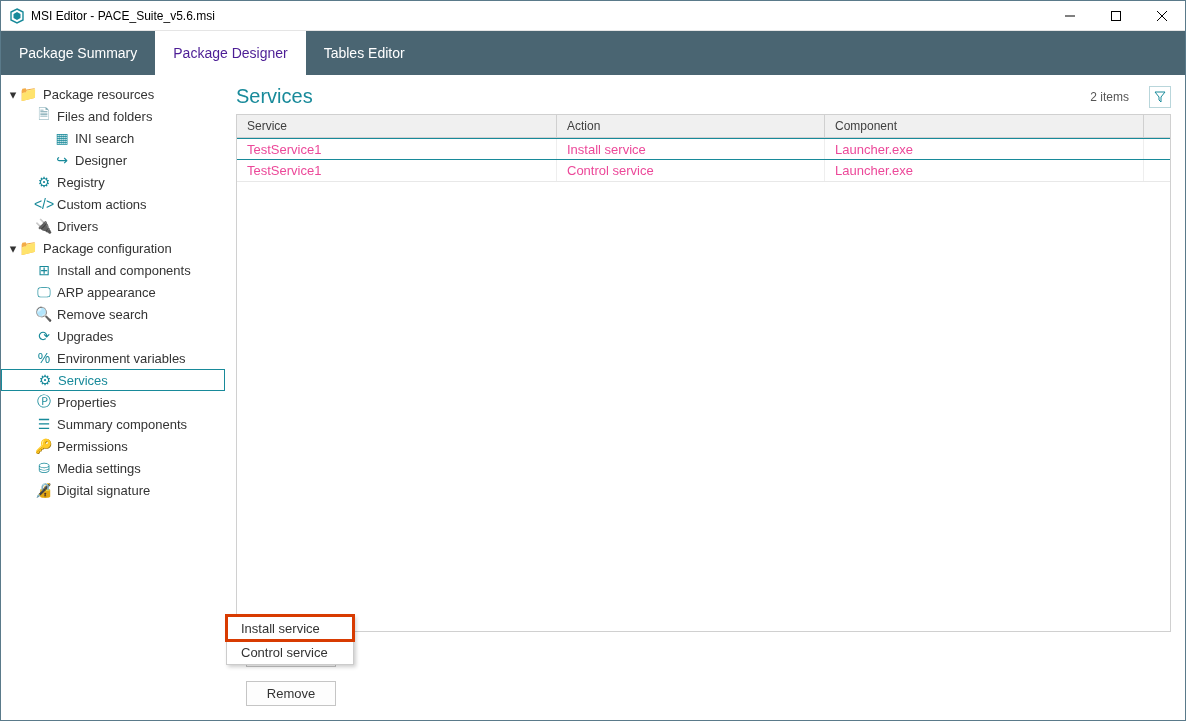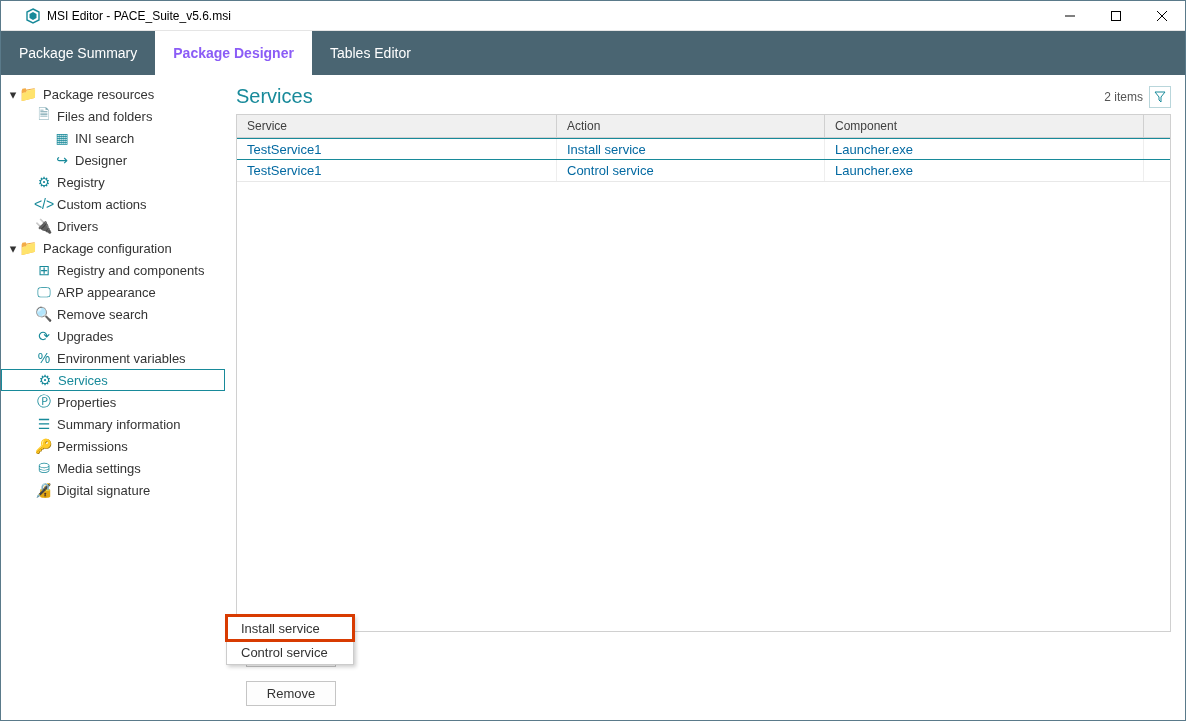--- a/index.html
+++ b/index.html
@@ -1,63 +1,63 @@
 <!DOCTYPE html>
 <html><head>
 <meta charset="utf-8">
 <style>
   * { box-sizing: border-box; margin: 0; padding: 0; font-family: "Segoe UI", Arial, sans-serif; }
   body { background: #fff; width: 1186px; height: 721px; overflow: hidden; border: 1px solid #5a7a8a; }
   
   
-  .titlebar { height: 30px; background: #fff; display: flex; align-items: center; padding-left: 24px; border-bottom: 1px solid #e5e5e5;}
+  .titlebar { height: 30px; background: #fff; display: flex; align-items: center; padding-left: 8px; border-bottom: 1px solid #e5e5e5;}
   .titlebar .app-icon { width: 16px; height: 16px; margin-right: 6px; display: flex; align-items: center; justify-content: center;}
   .titlebar .title { font-size: 12px; color: #000; flex: 1; }
   .titlebar .win-controls { display: flex; }
   .titlebar .win-btn { width: 46px; height: 30px; display: flex; align-items: center; justify-content: center; font-size: 14px; color: #000; }
   
   
   .topnav { height: 44px; background: #4a6572; display: flex; align-items: center; color: #fff; }
   .menu-btn { display: flex; align-items: center; padding: 0 14px; height: 100%; font-size: 14px; letter-spacing: 0.5px;}
   .hamburger { display: inline-block; width: 16px; margin-right: 8px; }
   .hamburger span { display: block; height: 2px; background: #fff; margin: 3px 0; }
   .tab { padding: 0 18px; height: 100%; display: flex; align-items: center; font-size: 14px; color: #fff; }
-  .tab.active { background: #fff; color: #8b5cf6; font-weight: bold; }
+  .tab.active { background: #fff; color: #4c1d95; }
   
   
   .main { display: flex; height: calc(100% - 30px - 44px); }
   
   
   .sidebar { width: 225px; padding-top: 8px; font-size: 13px; color: #333; background:#fff; border-right: 1px solid #fff;}
   .tree-group { display: flex; align-items: center; padding: 2px 0 2px 6px; height: 22px;}
   .tree-caret { width: 12px; height: 12px; display: inline-flex; align-items: center; justify-content: center; color: #333; margin-right: 2px;}
   .folder-icon { color: #e6a949; margin-right: 6px; font-size: 15px; display:inline-flex; width:16px; justify-content:center;}
   .tree-item { display: flex; align-items: center; padding: 2px 0 2px 34px; height: 22px; }
   .tree-item.sub { padding-left: 52px; }
   .tree-item .icon { width: 18px; display: inline-flex; justify-content: center; margin-right: 4px; color: #188a9a; font-size: 14px;}
   .tree-item.selected { border: 1px solid #188a9a; color: #188a9a; }
   
   
   .content { flex: 1; padding: 10px 14px 0 10px; display: flex; flex-direction: column; position: relative;}
   .content-header { display: flex; align-items: center; justify-content: space-between; margin-bottom: 6px;}
   .page-title { font-size: 20px; font-weight: 400; color: #188a9a; }
-  .items-count { font-size: 12px; color: #555; margin-right:6px;}
+  .items-count { font-size: 12px; color: #555; margin-right:20px;}
   .filter-box { width: 22px; height: 22px; border: 1px solid #b9d6db; display: inline-flex; align-items: center; justify-content: center; color: #188a9a;}
   .header-right { display:flex; align-items:center;}
   
   
   .table { border: 1px solid #d0d0d0; flex: 1; display: flex; flex-direction: column; overflow: hidden;}
   .thead { display: flex; background: #f0f0f0; border-bottom: 1px solid #d0d0d0; }
   .th { padding: 4px 10px; font-size: 12px; color: #404040; border-right: 1px solid #d0d0d0; }
   .col-service { width: 320px; }
   .col-action { width: 268px; }
   .col-component { flex: 1; }
   .col-extra { width: 26px; border-right: none;}
   .tbody { flex: 1; background: #fff; position: relative;}
-  .tr { display: flex; border-bottom: 1px solid #e8e8e8; font-size: 13px; color: #0369a1; height:22px; align-items:center;}
+  .tr { display: flex; border-bottom: 1px solid #e8e8e8; font-size: 13px; color: #ec4899; height:22px; align-items:center;}
   .tr.selected { border-top: 1px solid #188a9a; border-bottom: 1px solid #188a9a; background: #fff; }
   .td { padding: 2px 10px; border-right: 1px solid #eee; height:100%; display:flex; align-items:center;}
   .td.col-extra{border-right:none;}
   
   
   .popup { position: absolute; left: 0px; bottom: 55px; width: 128px; background: #fff; border: 1px solid #ccc; box-shadow: 2px 2px 4px rgba(0,0,0,0.2); }
   .popup-item { padding: 4px 14px; font-size: 13px; color: #333; height:24px; display:flex; align-items:center;}
   .popup-item.highlight { outline: 3px solid #d83b01; outline-offset: -1px; }
   
   
@@ -135,21 +135,21 @@
       <span>Drivers</span>
     </div>
 
     <div class="tree-group">
       <span class="tree-caret">▾</span>
       <span class="folder-icon">📁</span>
       <span>Package configuration</span>
     </div>
     <div class="tree-item">
       <span class="icon">⊞</span>
-      <span>Registry and components</span>
+      <span>Install and components</span>
     </div>
     <div class="tree-item">
       <span class="icon">🖵</span>
       <span>ARP appearance</span>
     </div>
     <div class="tree-item">
       <span class="icon">🔍</span>
       <span>Remove search</span>
     </div>
     <div class="tree-item">
@@ -163,21 +163,21 @@
     <div class="tree-item selected">
       <span class="icon">⚙</span>
       <span>Services</span>
     </div>
     <div class="tree-item">
       <span class="icon">Ⓟ</span>
       <span>Properties</span>
     </div>
     <div class="tree-item">
       <span class="icon">☰</span>
-      <span>Summary information</span>
+      <span>Summary components</span>
     </div>
     <div class="tree-item">
       <span class="icon">🔑</span>
       <span>Permissions</span>
     </div>
     <div class="tree-item">
       <span class="icon">⛁</span>
       <span>Media settings</span>
     </div>
     <div class="tree-item">

